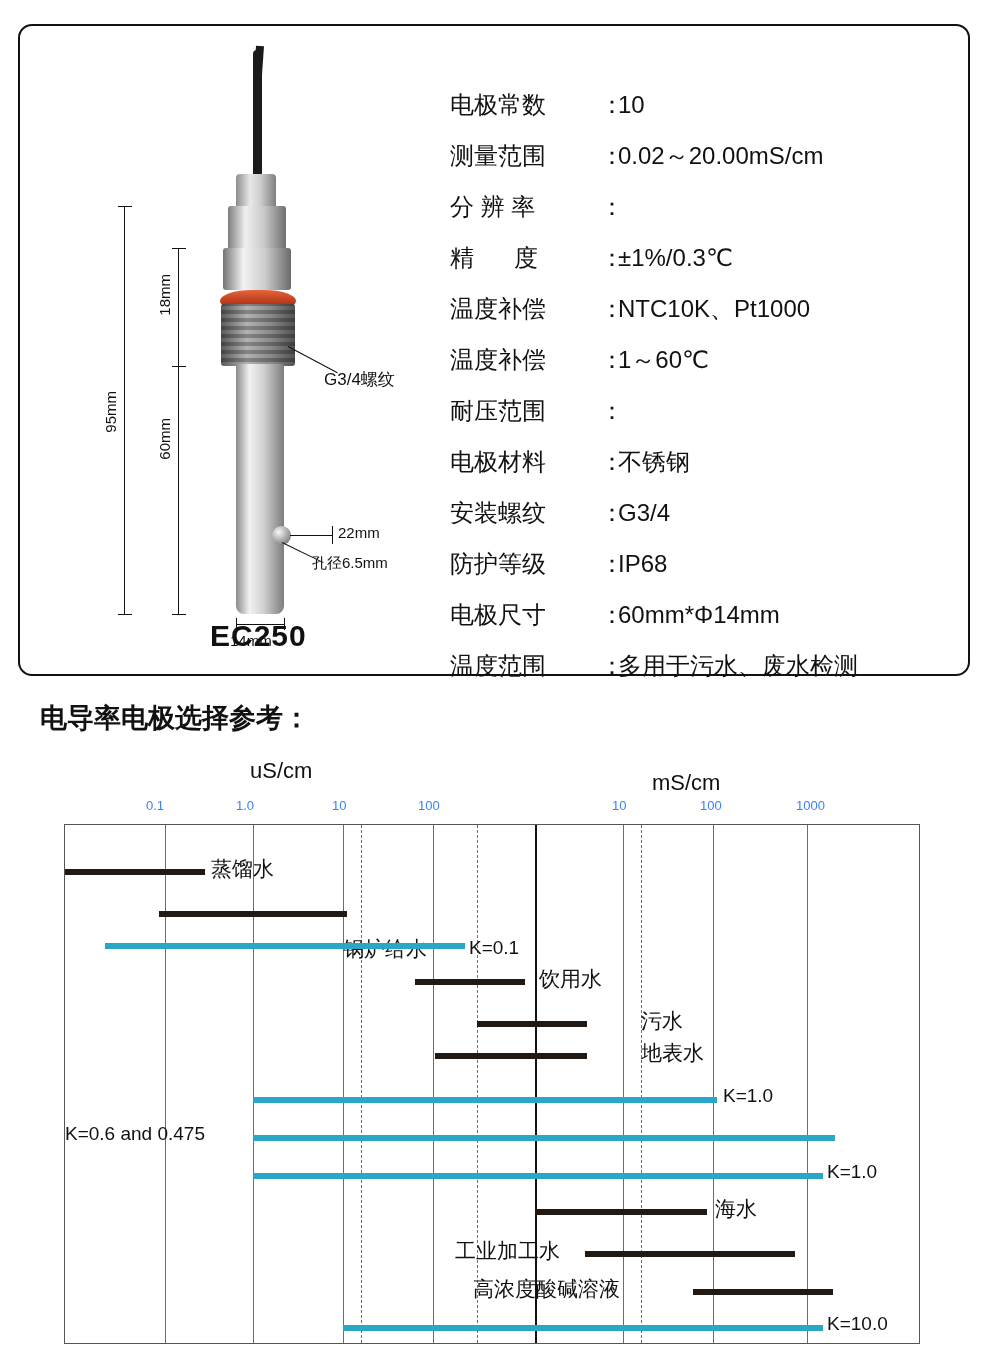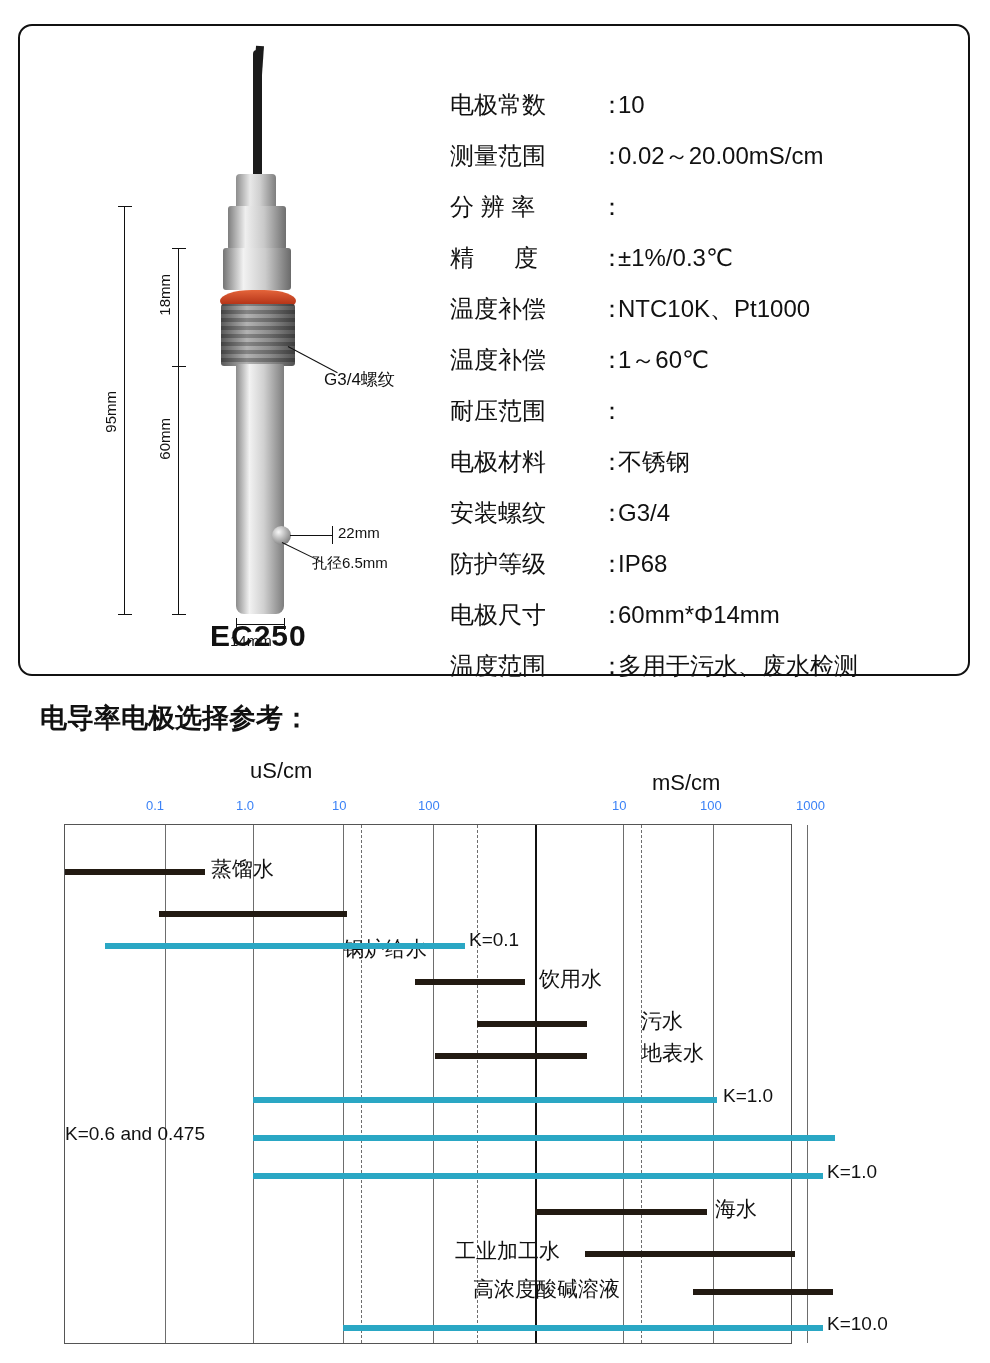--- a/index.html
+++ b/index.html
@@ -94,21 +94,21 @@
   }
   .spec-colon{width:18px;flex:none;}
   .spec-value{flex:1;}
   
   .sec-title{
     position:absolute;left:40px;top:700px;font-size:27px;font-weight:bold;
   }
   .unit-us{position:absolute;left:250px;top:758px;font-size:22px;}
   .unit-ms{position:absolute;left:652px;top:758px;font-size:22px;margin-top:12px;}
   .chart{
-    position:absolute;left:64px;top:824px;width:728px;height:520px;
+    position:absolute;left:64px;top:824px;width:856px;height:520px;
     border:1px solid #555;box-sizing:border-box;background:#fff;
   }
   .axis-lbl{position:absolute;font-size:13px;color:#3b82f6;top:798px;}
   .gl{position:absolute;top:0;bottom:0;width:1px;background:#6d6d6d;}
   .gl.dash{background:none;border-left:1px dashed #6d6d6d;width:0;}
   .gl.solid-dark{background:#111;width:1.5px;}
   .bar{position:absolute;height:6px;background:#221a12;}
   .bar.blue{background:#2aa7c4;height:6px;}
   .blabel{position:absolute;font-size:21px;color:#111;white-space:nowrap;}
   .klabel{position:absolute;font-size:19px;color:#111;white-space:nowrap;}
@@ -249,21 +249,21 @@
   <div class="gl" style="left:648px;"></div>
   <div class="gl" style="left:742px;"></div>
 
   <div class="bar" style="left:0px;width:140px;top:44px;"></div>
   <div class="blabel" style="left:146px;top:30px;">蒸馏水</div>
 
   <div class="bar" style="left:94px;width:188px;top:86px;"></div>
   <div class="blabel" style="left:278px;top:72px;margin-top:38px;">锅炉给水</div>
 
   <div class="bar blue" style="left:40px;width:360px;top:118px;"></div>
-  <div class="klabel" style="left:404px;top:104px;">K=0.1</div>
+  <div class="klabel" style="left:404px;top:112px;">K=0.1</div>
 
   <div class="bar" style="left:350px;width:110px;top:154px;"></div>
   <div class="blabel" style="left:474px;top:140px;">饮用水</div>
 
   <div class="bar" style="left:412px;width:110px;top:196px;"></div>
   <div class="blabel" style="left:576px;top:182px;">污水</div>
 
   <div class="bar" style="left:370px;width:152px;top:228px;"></div>
   <div class="blabel" style="left:576px;top:214px;">地表水</div>
 

